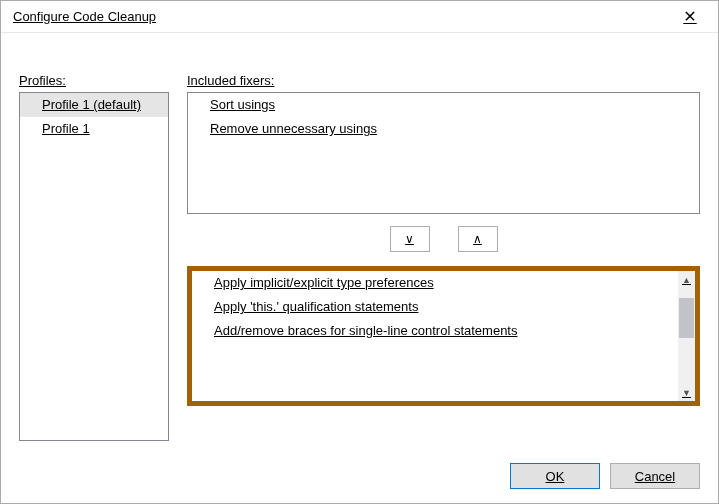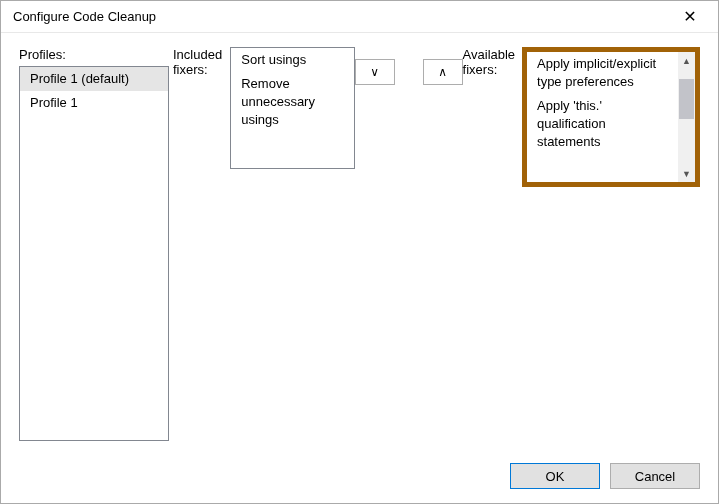--- a/index.html
+++ b/index.html
@@ -13,20 +13,21 @@
     height: 504px;
     overflow: hidden;
   }
   .window {
     width: 719px;
     height: 504px;
     border: 1px solid #aaa;
     background: #fff;
     display: flex;
     flex-direction: column;
+    text-decoration: underline;
   }
   .titlebar {
     height: 32px;
     display: flex;
     align-items: center;
     padding: 0 8px 0 12px;
     border-bottom: 1px solid #e8e8e8;
   }
   .titlebar .title {
     flex: 1;
@@ -44,49 +45,50 @@
   }
   .content {
     flex: 1;
     padding: 14px 18px 10px 18px;
     display: flex;
     flex-direction: column;
   }
   .upper {
     flex: 1;
     display: flex;
-    gap: 4px;
+    gap: 18px;
+    margin-top: 26px;
   }
   .profiles-col {
     width: 150px;
     display: flex;
     flex-direction: column;
   }
   .fixers-col {
     flex: 1;
     display: flex;
-    flex-direction: row;
+    flex-direction: column;
   }
   .section-label {
     font-size: 13px;
     margin-bottom: 4px;
   }
   .listbox {
     border: 1px solid #828790;
     background: #fff;
     overflow: hidden;
   }
   .profiles-list {
     flex: 1;
   }
   .included-list {
     height: 122px;
   }
   .list-item {
-    padding: 3px 10px;
+    padding: 3px 22px;
     font-size: 13px;
     line-height: 18px;
     cursor: default;
   }
   .list-item.selected {
     background: #e5e5e5;
   }
   .move-buttons {
     display: flex;
     justify-content: center;
@@ -193,25 +195,25 @@
 
         <div class="move-buttons">
           <div class="move-btn">
             <span>∨</span>
           </div>
           <div class="move-btn">
             <span>∧</span>
           </div>
         </div>
 
-        <div class="section-label">Available fixers:</div>
         <div class="available-box">
           <div class="available-items">
             <div class="list-item">Apply implicit/explicit type preferences</div>
             <div class="list-item">Apply 'this.' qualification statements</div>
+            <div class="list-item">Add/remove braces for single-line control statements</div>
           </div>
           <div class="scrollbar">
             <div class="sb-btn">▲</div>
             <div class="sb-track">
               <div class="sb-thumb"></div>
             </div>
             <div class="sb-btn">▼</div>
           </div>
         </div>
 

